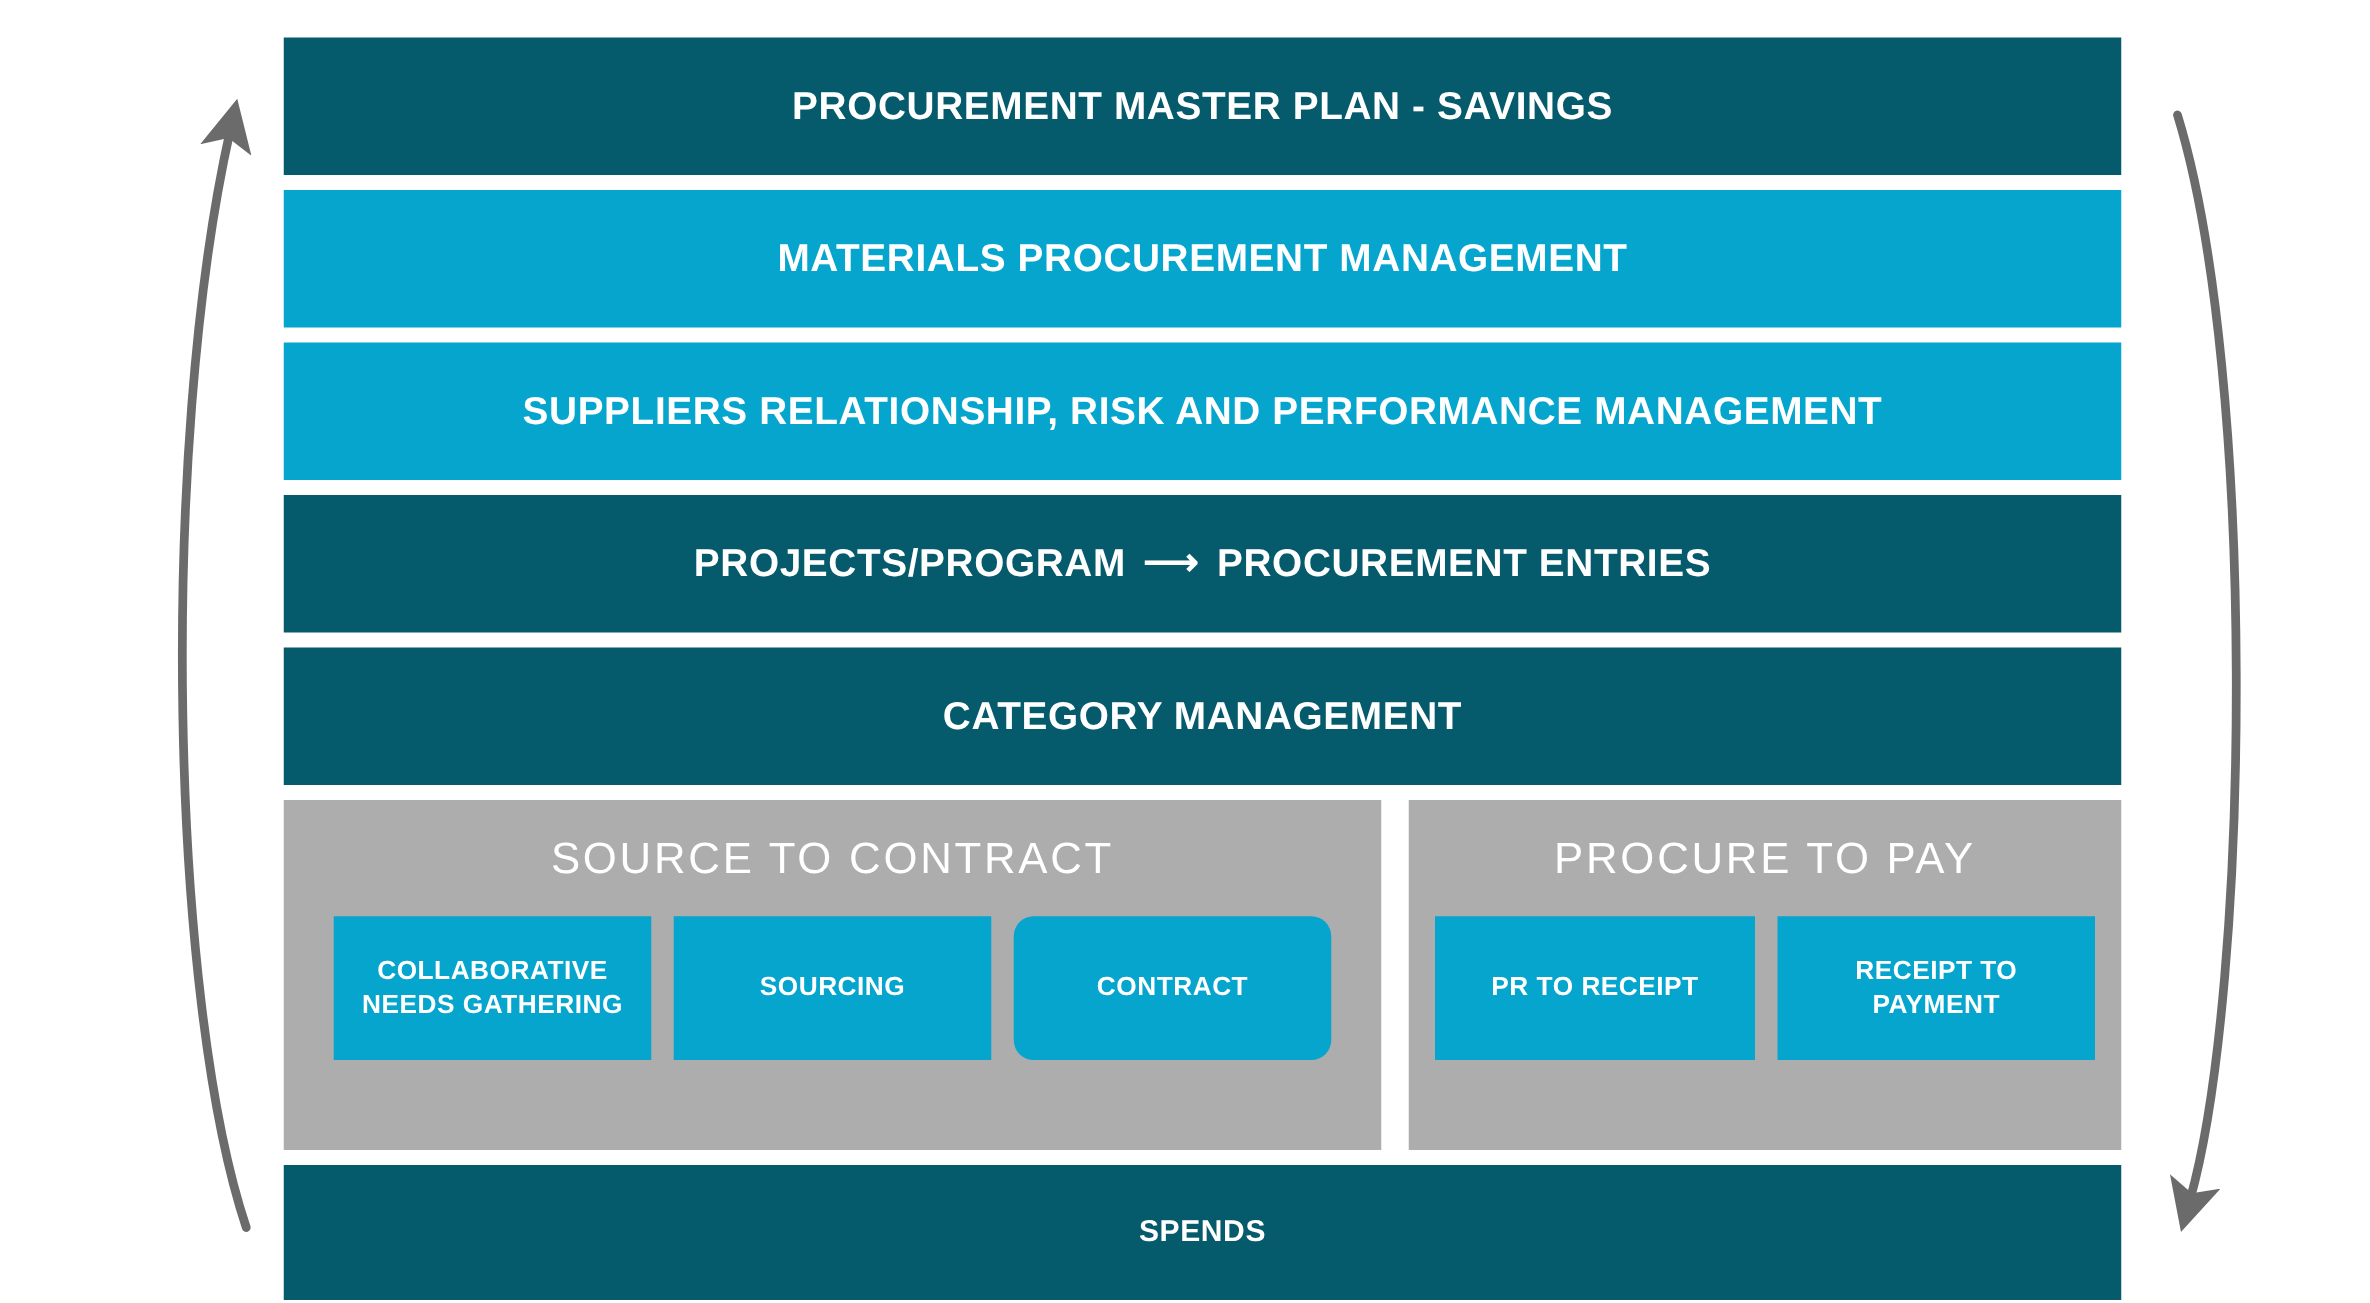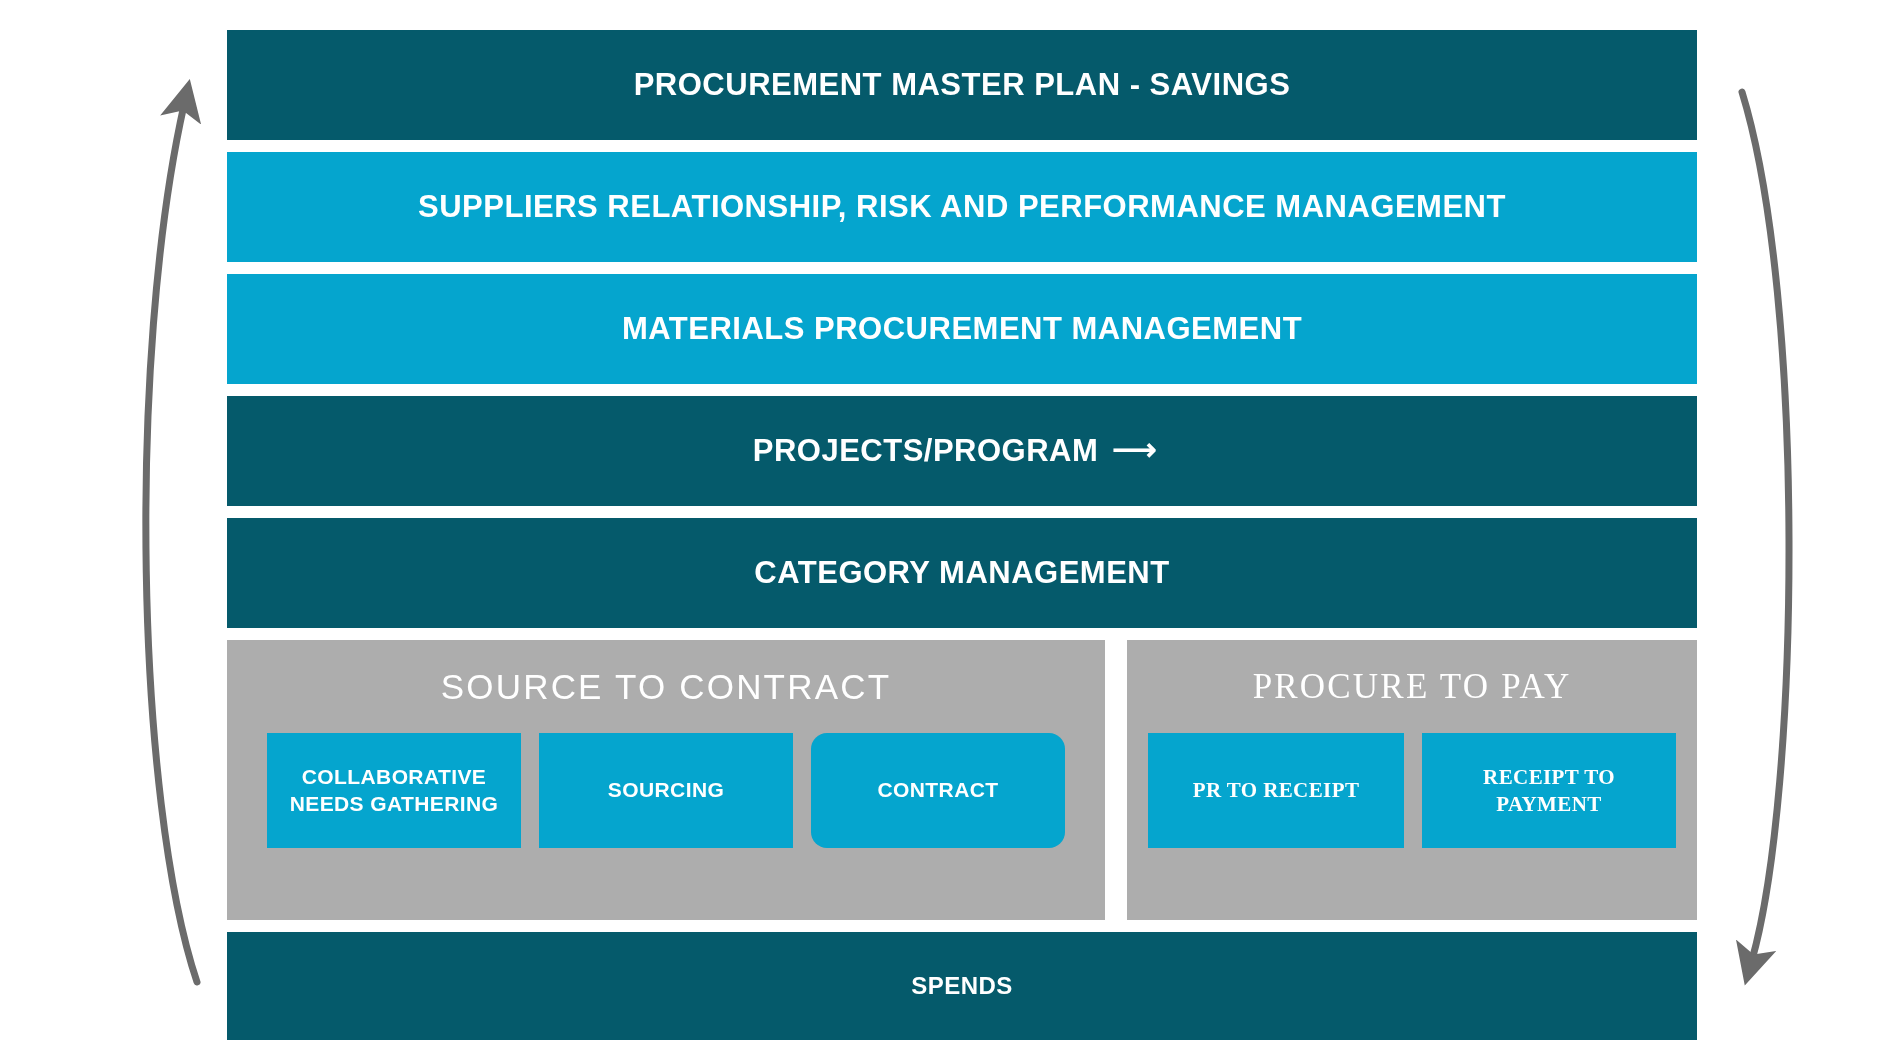--- a/index.html
+++ b/index.html
@@ -81,21 +81,21 @@
     background: #ADADAD;
     box-sizing: border-box;
     padding-top: 27px;
     display: flex;
     flex-direction: column;
     align-items: center;
     height: 280px;
   }
 
   .panel-left  { width: 878px; }
-  .panel-right { width: 570px; font-family: Liberation Serif, serif; }
+  .panel-right { width: 570px; }
 
   .panel-title {
     color: #ffffff;
     font-size: 35px;
     font-weight: normal;
     letter-spacing: 2.2px;
     margin-bottom: 26px;
   }
 
   .panel-boxes {
@@ -153,30 +153,31 @@
     <path d="M 1742,92 C 1806,300 1800,790 1752,960" fill="none" stroke="#6B6B6B" stroke-width="7" stroke-linecap="round" marker-end="url(#head-down)"></path>
   </svg>
 
   <div class="stack">
 
     <div class="bar bar-dark bar-row">
       <span class="bar-label">PROCUREMENT MASTER PLAN - SAVINGS</span>
     </div>
 
     <div class="bar bar-cyan bar-row">
+      <span class="bar-label">MATERIALS PROCUREMENT MANAGEMENT</span>
+    </div>
+
+    <div class="bar bar-cyan bar-row">
       <span class="bar-label">SUPPLIERS RELATIONSHIP, RISK AND PERFORMANCE MANAGEMENT</span>
-    </div>
-
-    <div class="bar bar-cyan bar-row">
-      <span class="bar-label">MATERIALS PROCUREMENT MANAGEMENT</span>
     </div>
 
     <div class="bar bar-dark bar-row">
       <span class="bar-label">PROJECTS/PROGRAM</span>
       <span class="arrow-glyph">⟶</span>
+      <span class="bar-label">PROCUREMENT ENTRIES</span>
     </div>
 
     <div class="bar bar-dark bar-row">
       <span class="bar-label">CATEGORY MANAGEMENT</span>
     </div>
 
     <div class="panel-row">
 
       <div class="panel panel-left">
         <div class="panel-title">SOURCE TO CONTRACT</div>

